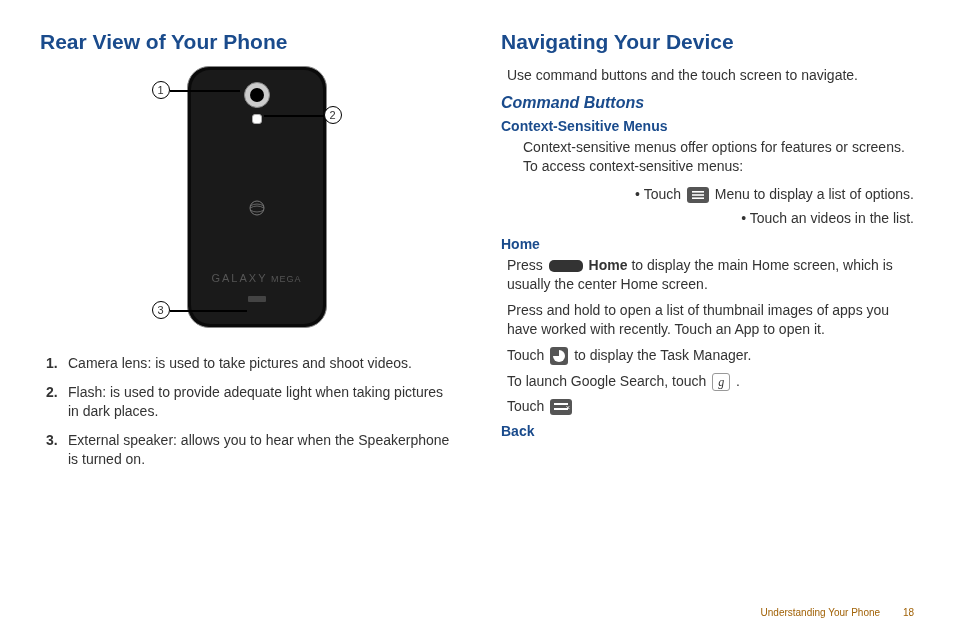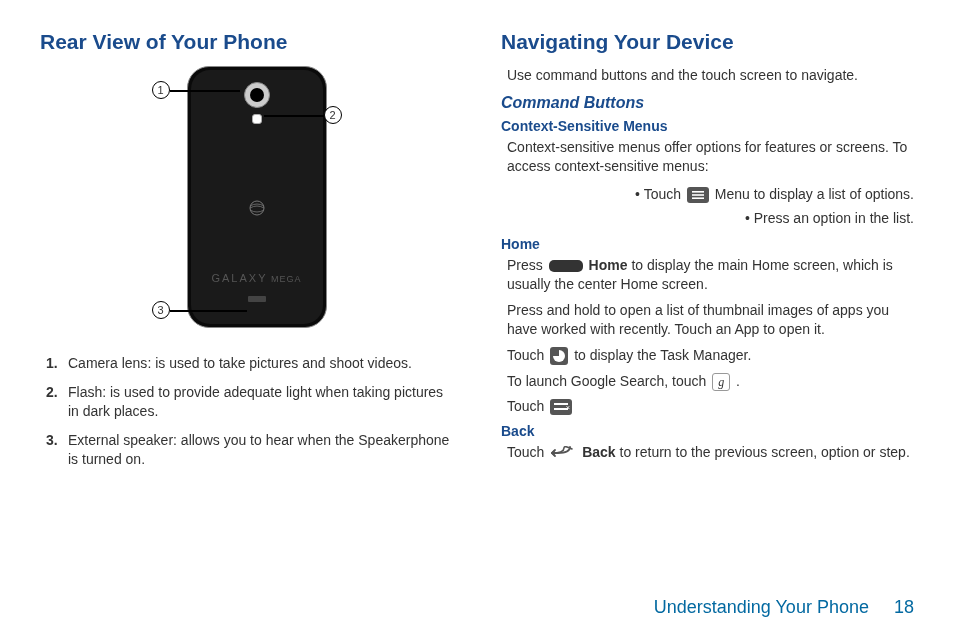--- a/index.html
+++ b/index.html
@@ -109,21 +109,21 @@
   .icon-clear .x { position:absolute; right:2px; top:3px; font-size:8px; color:#fff; }
   .icon-g {
     display:inline-block; width:18px; height:18px; border:1px solid #999; border-radius:3px;
     text-align:center; line-height:17px; font-size:12px; vertical-align:middle; margin:0 2px;
     font-family: serif; font-style:italic;
   }
   .icon-back-arrow {
     display:inline-block; width:26px; height:14px; vertical-align:middle; margin:0 2px;
   }
   .footer {
-    position:absolute; bottom:18px; right:40px; font-size:18px; color:#0369a1;
+    position:absolute; bottom:18px; right:40px; font-size:10px; color:#a16207;
   }
   .pagenum { margin-left:20px; }
 </style>
 </head>
 <body>
 
 <div class="columns">
 
   <div class="col">
     <div class="h1">Rear View of Your Phone</div>
@@ -172,35 +172,35 @@
         <div class="txt"><span class="bold">External speaker</span><span>: allows you to hear when the Speakerphone is turned on.</span></div>
       </div>
     </div>
   </div>
 
   <div class="col">
     <div class="h1">Navigating Your Device</div>
     <div class="body-text" style="margin-left:6px">Use command buttons and the touch screen to navigate.</div>
     <div class="h2">Command Buttons</div>
     <div class="h3">Context-Sensitive Menus</div>
-    <div class="body-text" style="margin-left:6px">Context-sensitive menus offer options for features or screens. To access context-sensitive menus:</div>
+    <div class="body-text" style="margin-left:22px">Context-sensitive menus offer options for features or screens. To access context-sensitive menus:</div>
     <div class="bullet-list">
       <div class="bullet-item">
         <span>Touch </span>
         <span class="icon-box">
           <svg width="14" height="10" viewBox="0 0 14 10">
               <rect x="1" y="1" width="12" height="1.6" fill="#fff"></rect>
               <rect x="1" y="4.2" width="12" height="1.6" fill="#fff"></rect>
               <rect x="1" y="7.4" width="12" height="1.6" fill="#fff"></rect>
             </svg>
         </span>
         <span class="bold">Menu</span>
         <span> to display a list of options.</span>
       </div>
-      <div class="bullet-item">Press an option in the list.</div>
+      <div class="bullet-item">Touch an videos in the list.</div>
     </div>
 
     <div class="h3">Home</div>
     <div class="body-text" style="margin-left:6px">
       <span>Press </span>
       <span class="icon-home-btn"></span>
       <span class="bold">Home</span>
       <span> to display the main Home screen, which is usually the center Home screen.</span>
     </div>
     <div class="body-text" style="margin-left:6px">Press and hold to open a list of thumbnail images of apps you have worked with recently. Touch an App to open it.</div>
@@ -213,31 +213,19 @@
       <span>To launch Google Search, touch </span>
       <span class="icon-g">g</span>
       <span>.</span>
     </div>
     <div class="body-text" style="margin-left:6px">
       <span>Touch </span>
       <span class="icon-clear"><span class="x">×</span></span>
     </div>
 
     <div class="h3">Back</div>
-    <div class="body-text" style="margin-left:6px">
-      <span>Touch </span>
-      <span class="icon-back-arrow">
-        <svg width="26" height="14" viewBox="0 0 26 14">
-            <path d="M6 7 L2 7 M4 5 L2 7 L4 9 M2 7 Q 14 7 14 2 Q 14 -1 22 3" stroke="#555" stroke-width="1.6" fill="none" stroke-linecap="round"></path>
-            <path d="M2 7 L8 7 Q 20 7 20 1" stroke="#555" stroke-width="1.8" fill="none" stroke-linecap="round"></path>
-            <path d="M2 7 l3 -3 M2 7 l3 3" stroke="#555" stroke-width="1.8" fill="none" stroke-linecap="round"></path>
-          </svg>
-      </span>
-      <span class="bold">Back</span>
-      <span> to return to the previous screen, option or step.</span>
-    </div>
   </div>
 </div>
 
 <div class="footer">
   <span>Understanding Your Phone</span>
   <span class="pagenum">18</span>
 </div>
 
 </body></html>

